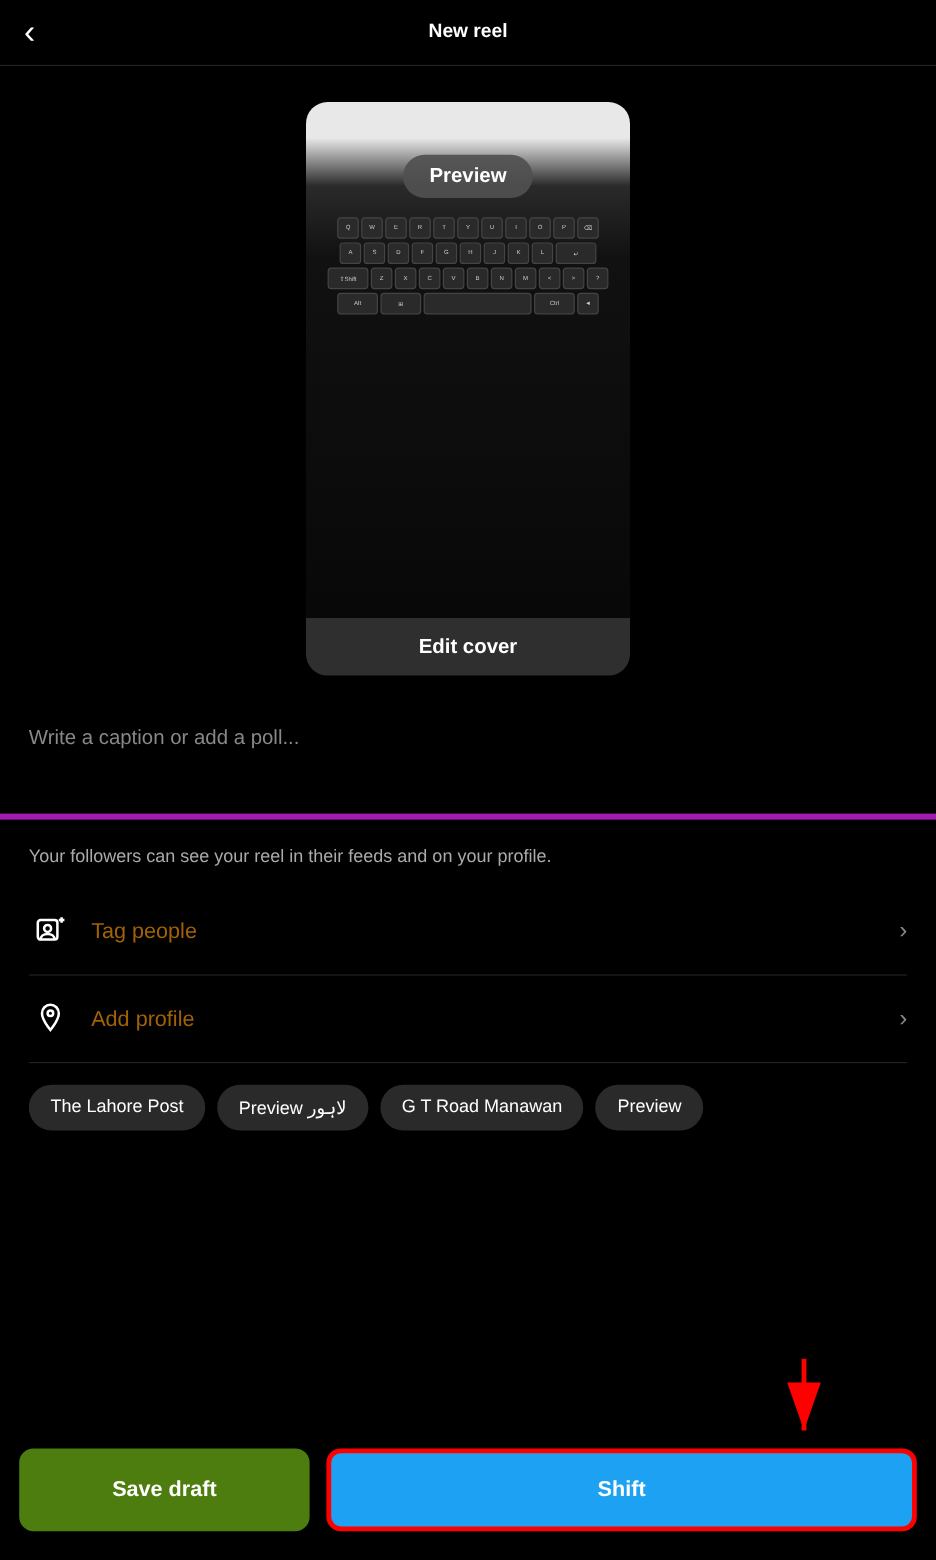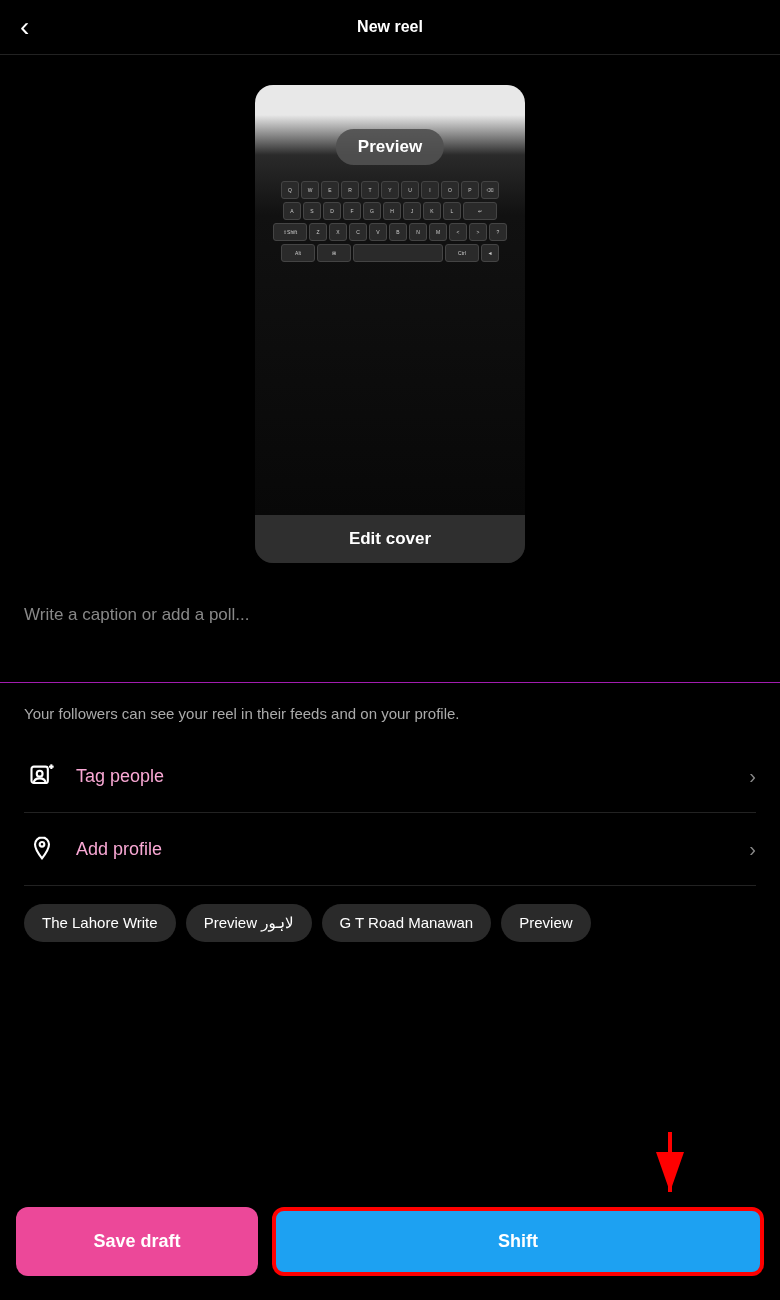--- a/index.html
+++ b/index.html
@@ -127,21 +127,21 @@
 
     .edit-cover-label {
       color: #fff;
       font-size: 17px;
       font-weight: 600;
     }
 
     
     .caption-area {
       padding: 22px 24px 22px;
-      border-bottom: 1px solid #a21caf;
+      border-bottom: 5px solid #a21caf;
       min-height: 100px;
     }
 
     .caption-placeholder {
       color: #888;
       font-size: 17px;
     }
 
     
     .info-section {
@@ -176,21 +176,21 @@
       width: 28px;
       height: 28px;
       stroke: #fff;
       fill: none;
       stroke-width: 2;
     }
 
     .list-item-label {
       flex: 1;
       font-size: 18px;
-      color: #f9a8d4;
+      color: #a16207;
       font-weight: 400;
     }
 
     .chevron {
       color: #888;
       font-size: 20px;
     }
 
     
     .location-chips {
@@ -218,21 +218,21 @@
       left: 0;
       right: 0;
       display: flex;
       gap: 14px;
       padding: 16px 16px 24px;
       background: #000;
     }
 
     .save-draft-btn {
       flex: 1;
-      background: #ec4899;
+      background: #4d7c0f;
       color: #fff;
       border: none;
       border-radius: 12px;
       font-size: 18px;
       font-weight: 600;
       padding: 20px 0;
       cursor: pointer;
     }
 
     .share-btn {
@@ -366,21 +366,21 @@
       <svg viewBox="0 0 24 24">
         <path d="M12 2C8.686 2 6 4.686 6 8c0 4.5 6 12 6 12s6-7.5 6-12c0-3.314-2.686-6-6-6z" stroke="#fff" stroke-width="1.8" fill="none"></path>
         <circle cx="12" cy="8" r="2" stroke="#fff" stroke-width="1.8" fill="none"></circle>
       </svg>
     </div>
     <span class="list-item-label">Add profile</span>
     <span class="chevron">›</span>
   </div>
 
   <div class="location-chips">
-    <div class="chip">The Lahore Write</div>
+    <div class="chip">The Lahore Post</div>
     <div class="chip">Preview لاہور</div>
     <div class="chip">G T Road Manawan</div>
     <div class="chip">Preview</div>
   </div>
 </div>
 
 <div class="arrow-annotation">
   <svg class="arrow-svg" viewBox="0 0 60 80">
     <defs>
       <marker id="arrowhead" markerWidth="10" markerHeight="7" refX="10" refY="3.5" orient="auto">

